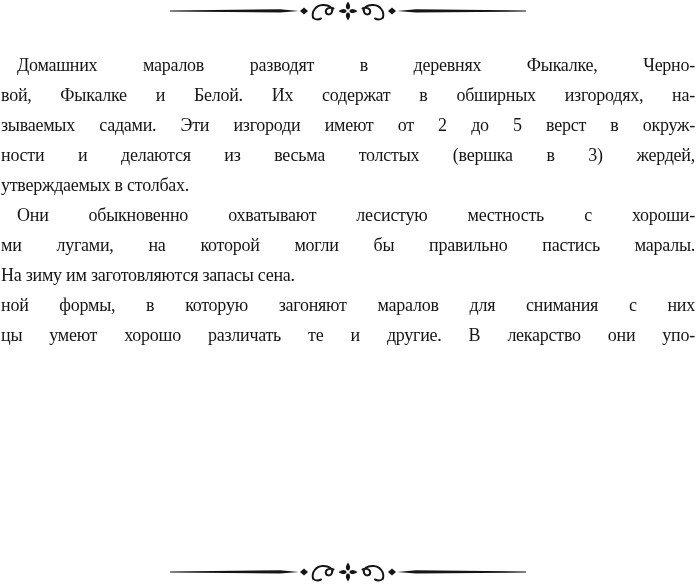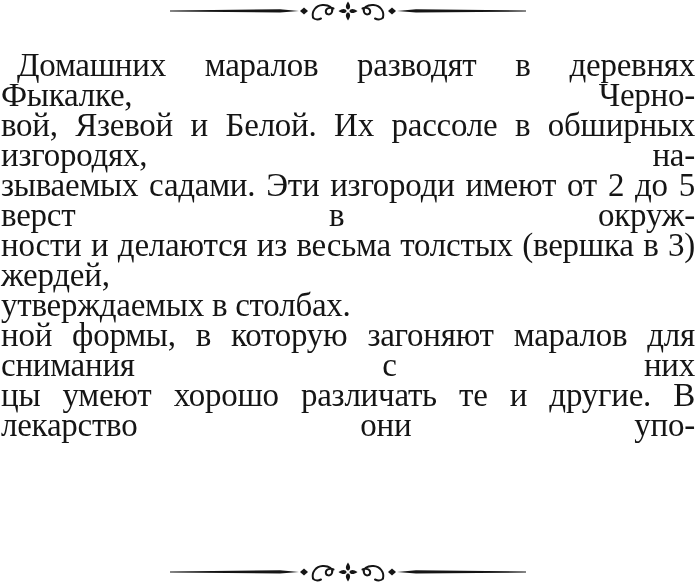--- a/index.html
+++ b/index.html
@@ -28,21 +28,21 @@
 
   .text-block {
     position: absolute;
     top: 50px;
     left: 0;
     right: 0;
     padding: 0 1px;
   }
   .para { margin: 0; padding: 0; }
   .line {
-    font-size: 33px;
+    font-size: 18px;
     line-height: 30px;
     letter-spacing: -0.25px;
     text-align: justify;
     text-align-last: justify;
     text-justify: inter-word;
     white-space: normal;
     color: #151515;
   }
   .line.para-start { text-indent: 16px; }
   .line.para-end {
@@ -84,26 +84,31 @@
   <div class="divider top">
     <svg viewBox="0 0 356 22">
         <use href="#fleuron"></use>
       </svg>
   </div>
 
   <div class="text-block">
 
     <p class="para">
       <span class="line para-start" style="display:block">Домашних маралов разводят в деревнях Фыкалке, Черно-</span>
-      <span class="line" style="display:block">вой, Язевой и Белой. Их рассоле в обширных изгородях, на-</span>
+      <span class="line" style="display:block">вой, Фыкалке и Белой. Их содержат в обширных изгородях, на-</span>
       <span class="line" style="display:block">зываемых садами. Эти изгороди имеют от 2 до 5 верст в окруж-</span>
       <span class="line" style="display:block">ности и делаются из весьма толстых (вершка в 3) жердей,</span>
       <span class="line para-end" style="display:block">утверждаемых в столбах.</span>
     </p>
 
+    <p class="para">
+      <span class="line para-start" style="display:block">Они обыкновенно охватывают лесистую местность с хороши-</span>
+      <span class="line" style="display:block">ми лугами, на которой могли бы правильно пастись маралы.</span>
+      <span class="line para-end" style="display:block">На зиму им заготовляются запасы сена.</span>
+    </p>
 
     <p class="para">
       <span class="line" style="display:block">ной формы, в которую загоняют маралов для снимания с них</span>
     </p>
 
     <p class="para">
       <span class="line" style="display:block">цы умеют хорошо различать те и другие. В лекарство они упо-</span>
     </p>
 
   </div>

